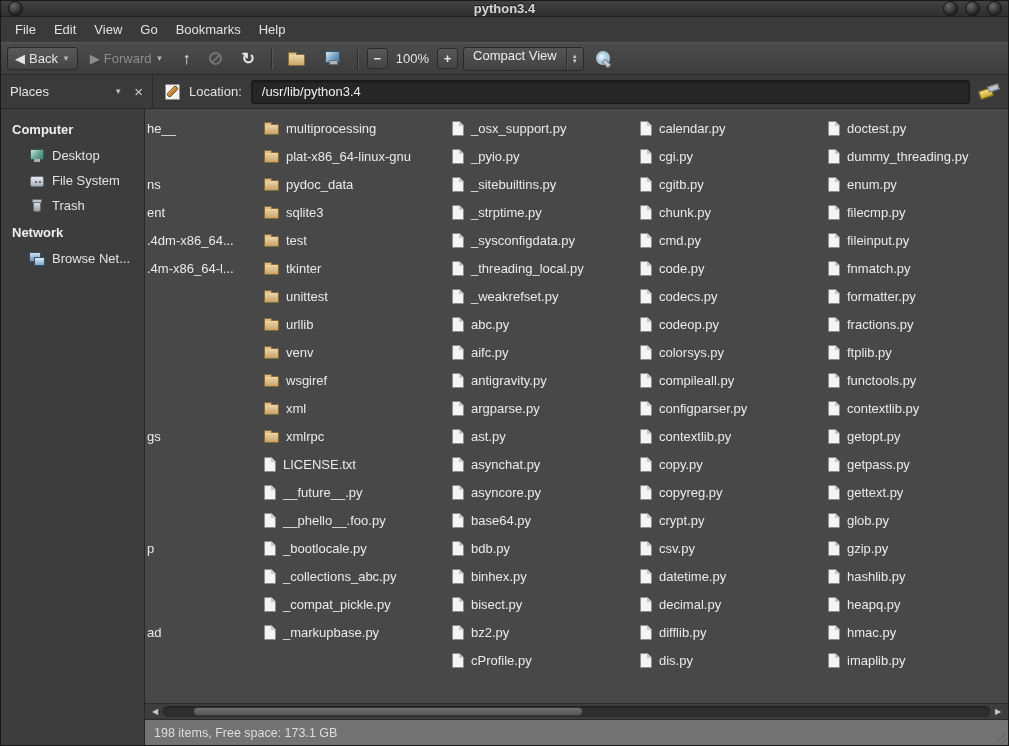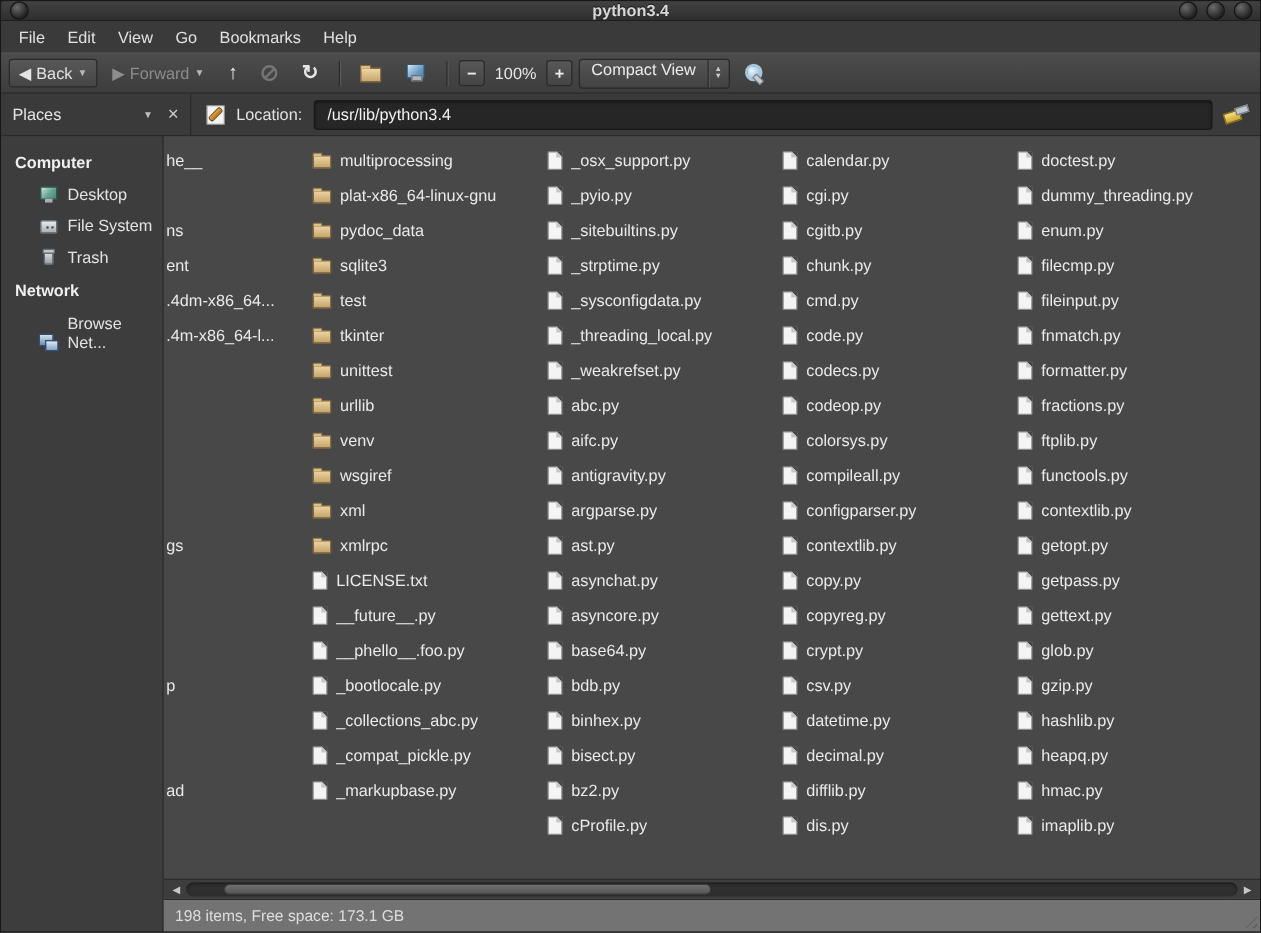--- a/index.html
+++ b/index.html
@@ -58,23 +58,23 @@
   .edit-note-icon::before { content:""; position:absolute; left:1px; top:1px; width:13px; height:14px; background:#f3f3f3; border:1px solid #8e8e8e; border-radius:1px; }
   .edit-note-icon::after { content:""; position:absolute; left:3px; top:7px; width:11px; height:3px; background:linear-gradient(#e8a23c,#b06f1d); transform:rotate(-45deg); border-radius:1px; box-shadow:0 0 0 1px #6e4a12; }
   .loc-label { color:#e2e2e2; margin-right:9px; }
   .loc-input { flex:1; height:24px; background:#262626; border:1px solid #191919; border-radius:3px; color:#f1f1f1; padding:0 10px; font-family:"Liberation Sans",sans-serif; font-size:13px; outline:none; box-shadow:inset 0 1px 2px #141414; }
   .brush-icon { width:20px; height:16px; position:relative; margin:0 9px; flex:none; }
   .brush-icon::before { content:""; position:absolute; left:0; bottom:2px; width:12px; height:7px; background:linear-gradient(#f5e084,#cfa62b); border:1px solid #8a741c; transform:rotate(-18deg); border-radius:1px; }
   .brush-icon::after { content:""; position:absolute; right:0; top:1px; width:9px; height:4px; background:#c0c7cc; border:1px solid #767f86; transform:rotate(-18deg); }
 
   
   .main { flex:1; display:flex; min-height:0; }
-  .sidebar { width:130px; flex:none; background:#3d3d3d; border-right:1px solid #272727; padding-top:6px; }
+  .sidebar { width:144px; flex:none; background:#3d3d3d; border-right:1px solid #272727; padding-top:6px; }
   .side-header { font-weight:bold; color:#efefef; padding:7px 11px 6px; }
-  .side-item { display:flex; align-items:flex-end; gap:7px; padding:5px 6px 5px 30px; color:#e3e3e3; }
+  .side-item { display:flex; align-items:flex-end; gap:7px; padding:5px 6px 5px 16px; color:#e3e3e3;margin-left:12px; }
   .sicon { width:16px; height:15px; position:relative; flex:none; }
   .desktop-icon::before { content:""; position:absolute; left:1px; right:1px; top:1px; height:9px; border:1px solid #2e5a52; background:linear-gradient(135deg,#cfe9dd,#66a391 55%,#47826f); border-radius:1px; }
   .desktop-icon::after { content:""; position:absolute; left:5px; width:6px; bottom:1px; height:3px; background:#a9b1b6; }
   .filesystem-icon::before { content:""; position:absolute; left:1px; right:1px; top:3px; height:9px; background:linear-gradient(#e9ebee,#a7afb5); border:1px solid #697076; border-radius:2px; }
   .filesystem-icon::after { content:""; position:absolute; right:4px; top:8px; width:2px; height:2px; background:#464d53; border-radius:50%; box-shadow:-4px 0 0 #464d53; }
   .trash-icon::before { content:""; position:absolute; left:4px; right:4px; top:4px; bottom:1px; background:linear-gradient(#d8dcdf,#959da3); border:1px solid #666e74; border-radius:1px 1px 2px 2px; }
   .trash-icon::after { content:""; position:absolute; left:3px; right:3px; top:1px; height:2px; background:#bfc6ca; border:1px solid #666e74; border-radius:1px; }
   .network-icon::before { content:""; position:absolute; left:0; top:1px; width:10px; height:8px; border:1px solid #34506e; background:linear-gradient(#d2e2f1,#6b90b6); }
   .network-icon::after { content:""; position:absolute; right:0; bottom:0; width:9px; height:7px; border:1px solid #34506e; background:linear-gradient(#e0ebf6,#83a4c7); }
 

